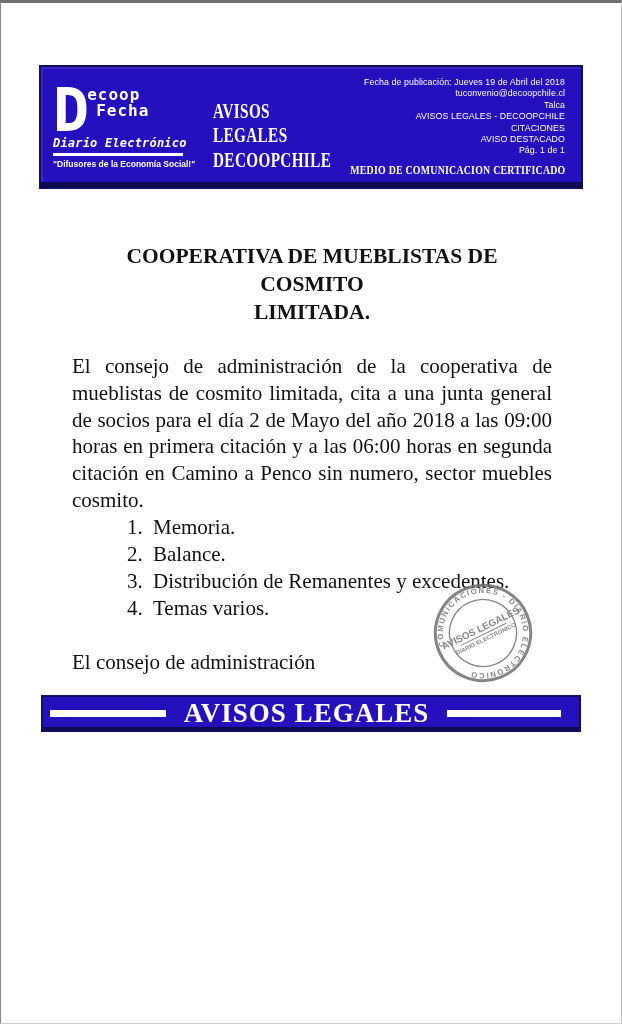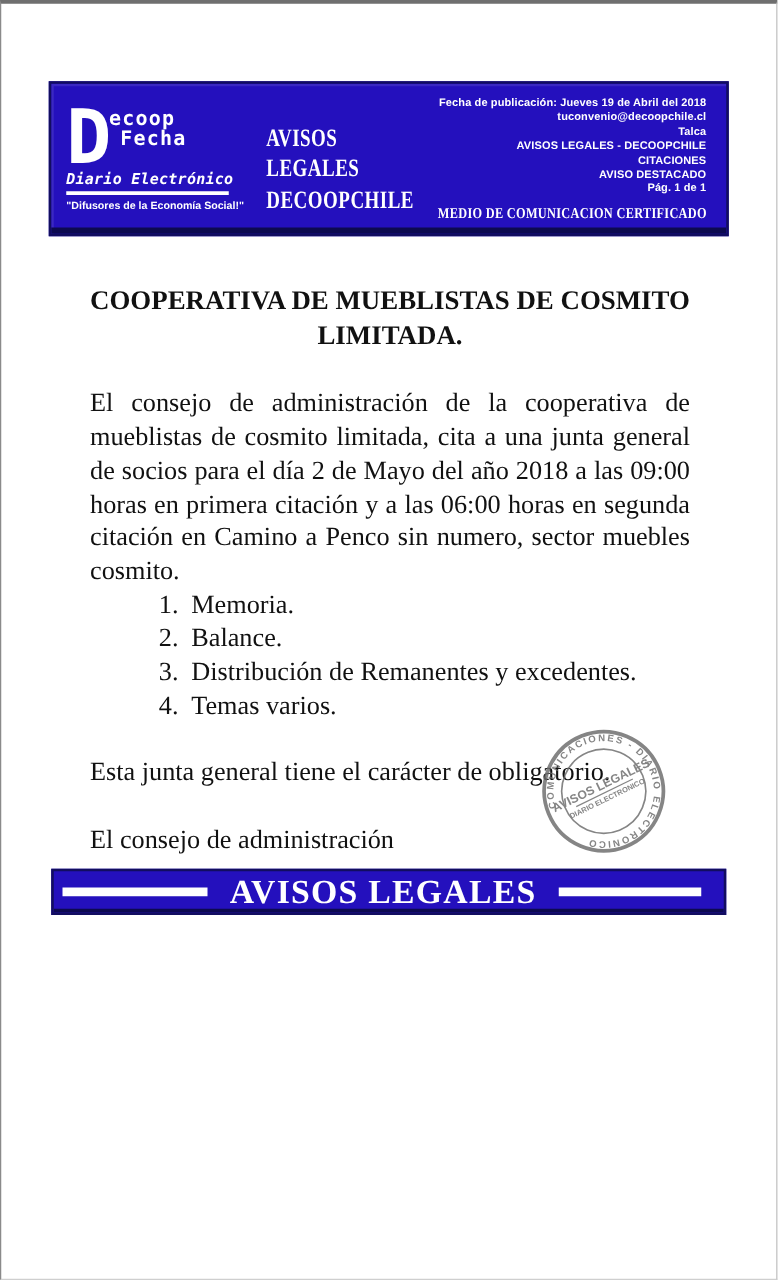--- a/index.html
+++ b/index.html
@@ -29,32 +29,32 @@
 
   .masthead {
     position:absolute; left:172px; top:32px; color:#fff; font-weight:bold;
     font-size:20px; line-height:1.22; letter-spacing:0.5px;
     transform:scaleX(0.76); transform-origin:left top;
   }
   .masthead div { white-space:nowrap; }
 
   .meta {
     position:absolute; right:16px; top:10px; color:#fff; text-align:right;
-    font-family:"Liberation Sans", sans-serif; font-weight:bold;
+    font-family:"Liberation Sans", sans-serif; font-weight:normal;
     font-size:8.8px; line-height:11.4px; letter-spacing:0.1px;
   }
   .certified {
     position:absolute; right:16px; bottom:9px; color:#fff; font-weight:bold;
     font-size:12px; white-space:nowrap;
     transform:scaleX(0.82); transform-origin:right center; letter-spacing:0.3px;
   }
 
   
   .content { position:absolute; left:71px; top:224px; width:480px; font-size:21px; line-height:1.28; }
-  .title { font-size:21.5px; font-weight:bold; text-align:center; margin:0; line-height:1.3; }
+  .title { font-size:21.5px; font-weight:bold; text-align:center; margin:16px; line-height:1.3; }
   .body-par { margin:26px 0 0 0; text-align:justify; }
   .agenda-label { margin:0; }
   .agenda { margin:0; padding-left:76px; list-style-type:decimal; }
   .agenda li { padding-left:5px; }
   .closing { margin:26px 0 0 0; }
   .signature { margin:27px 0 0 0; }
 
   
   .stamp { position:absolute; left:422px; top:574px; width:120px; height:112px; opacity:0.82; }
 
@@ -118,21 +118,20 @@
     <p class="body-par">El consejo de administración de la cooperativa de mueblistas de cosmito limitada, cita a una junta general de socios para el día 2 de Mayo del año 2018 a las 09:00 horas en primera citación y a las 06:00 horas en segunda citación en Camino a Penco sin numero, sector muebles cosmito.</p>
 
 
     <ol class="agenda">
       <li>Memoria.</li>
       <li>Balance.</li>
       <li>Distribución de Remanentes y excedentes.</li>
       <li>Temas varios.</li>
     </ol>
 
-    <p class="closing">Esta junta general tiene el carácter de obligatorio.</p>
 
     <p class="signature">El consejo de administración</p>
   </div>
 
   <div class="stamp">
     <svg viewBox="0 0 120 120" width="120" height="112">
       <g transform="rotate(-22 60 60)">
         <circle cx="60" cy="60" r="51" fill="none" stroke="#6B6B6B" stroke-width="3.2"></circle>
         <circle cx="60" cy="60" r="36" fill="none" stroke="#6B6B6B" stroke-width="1.4"></circle>
         <defs>

